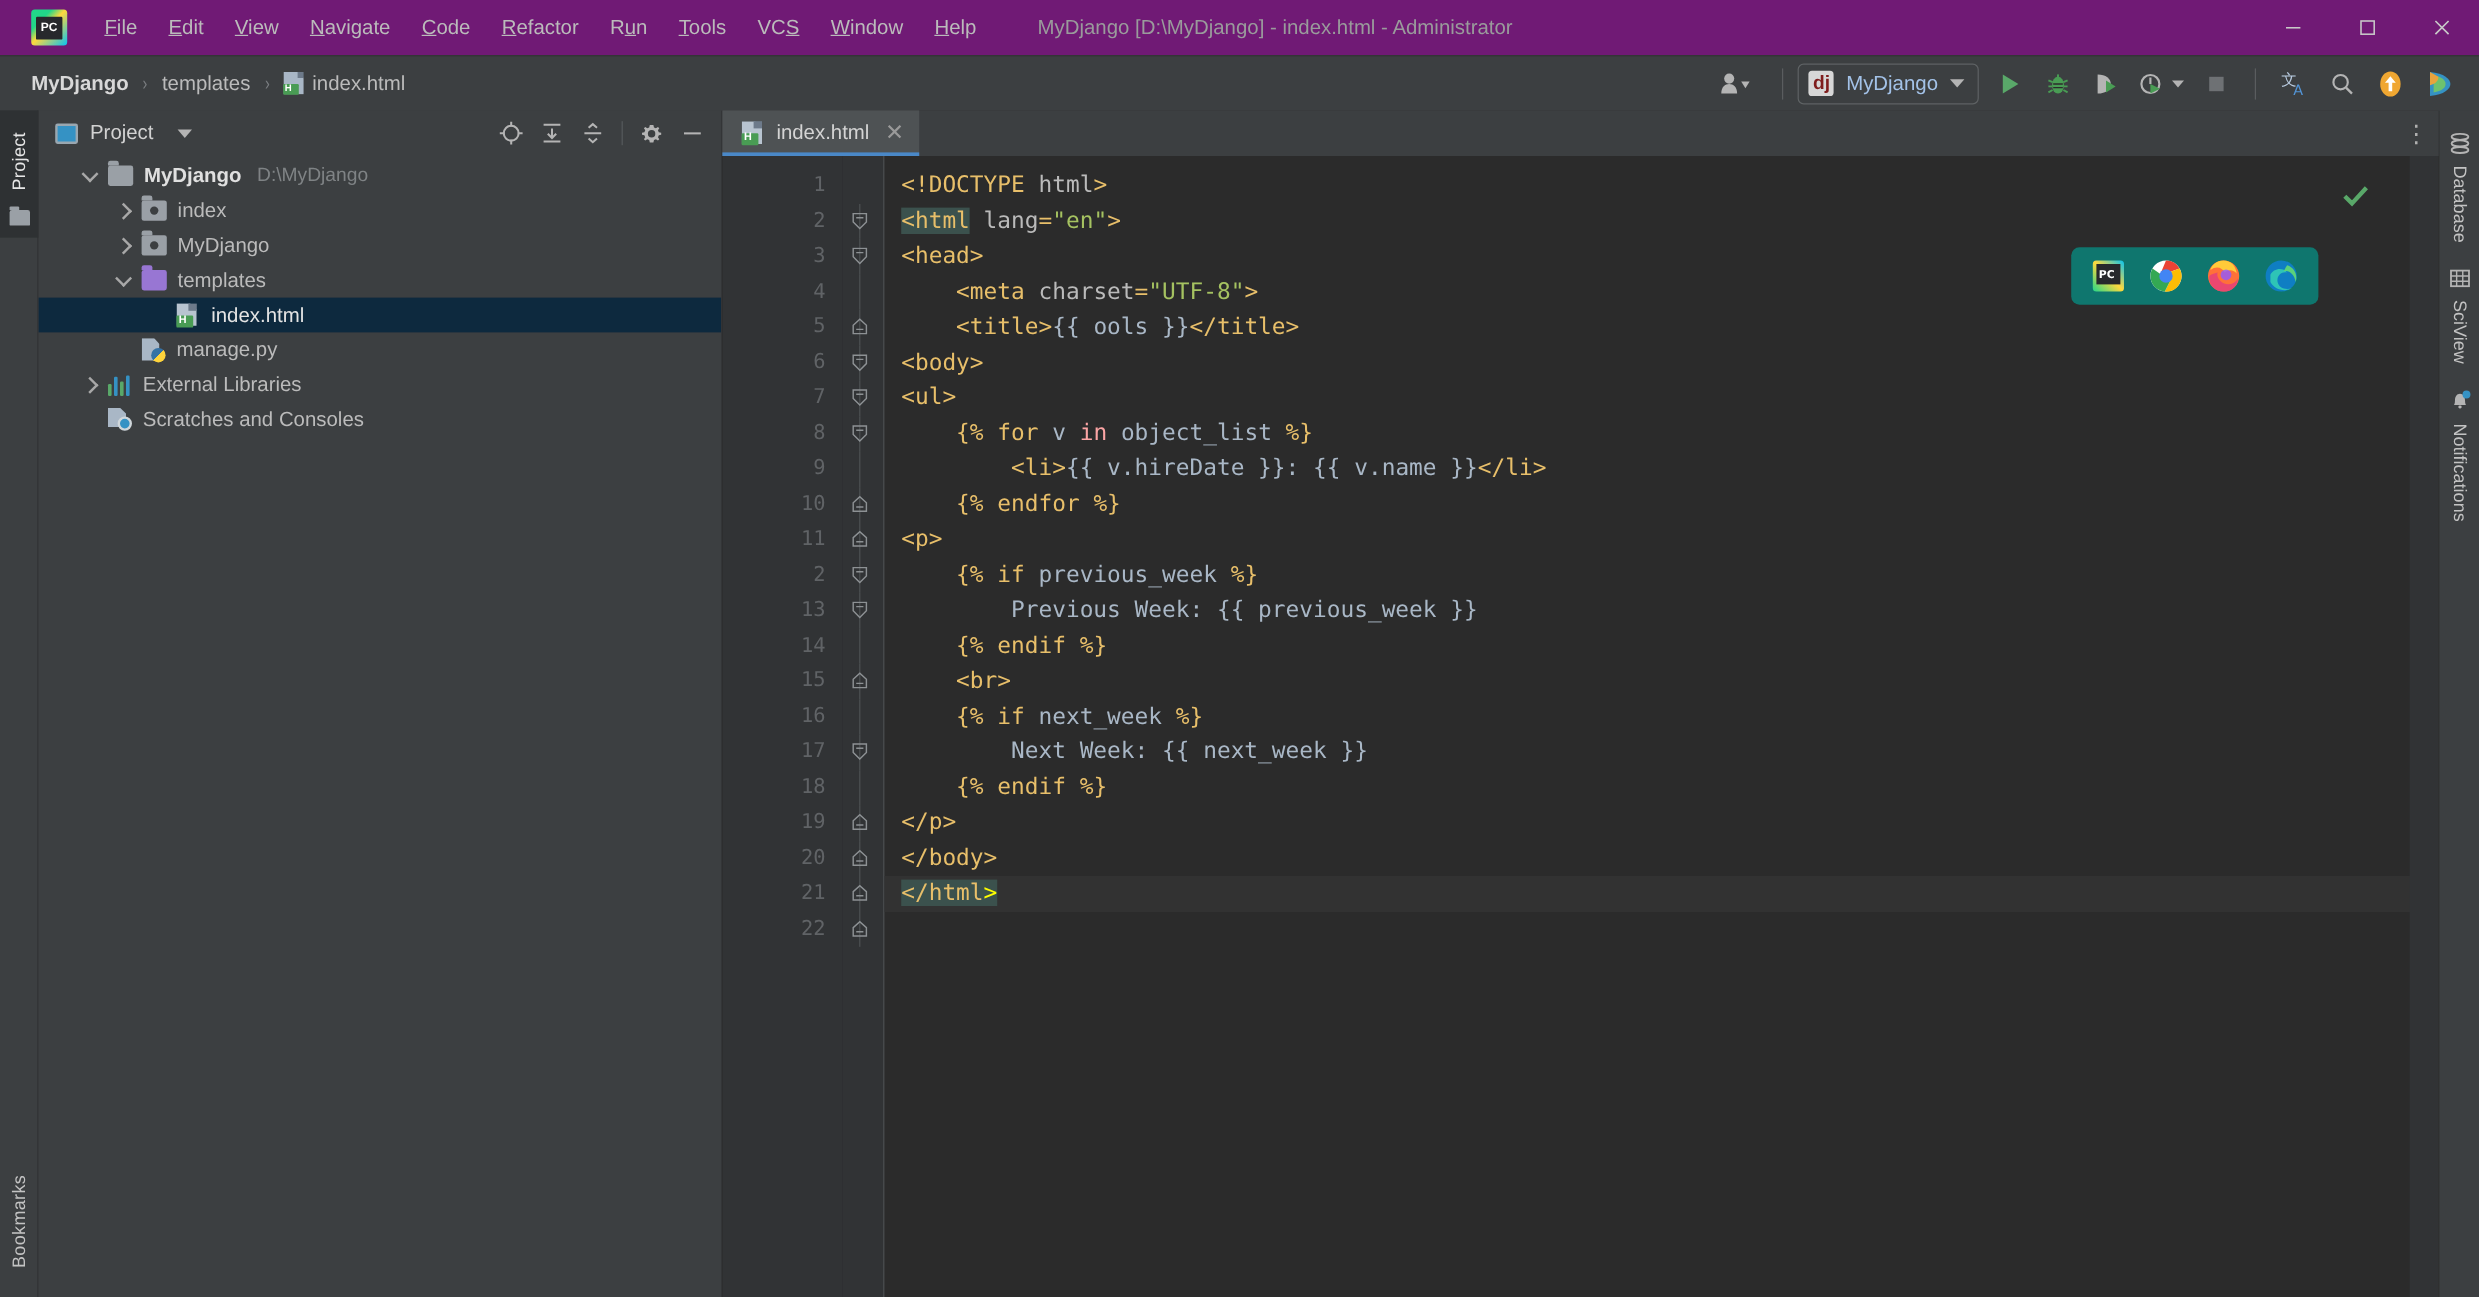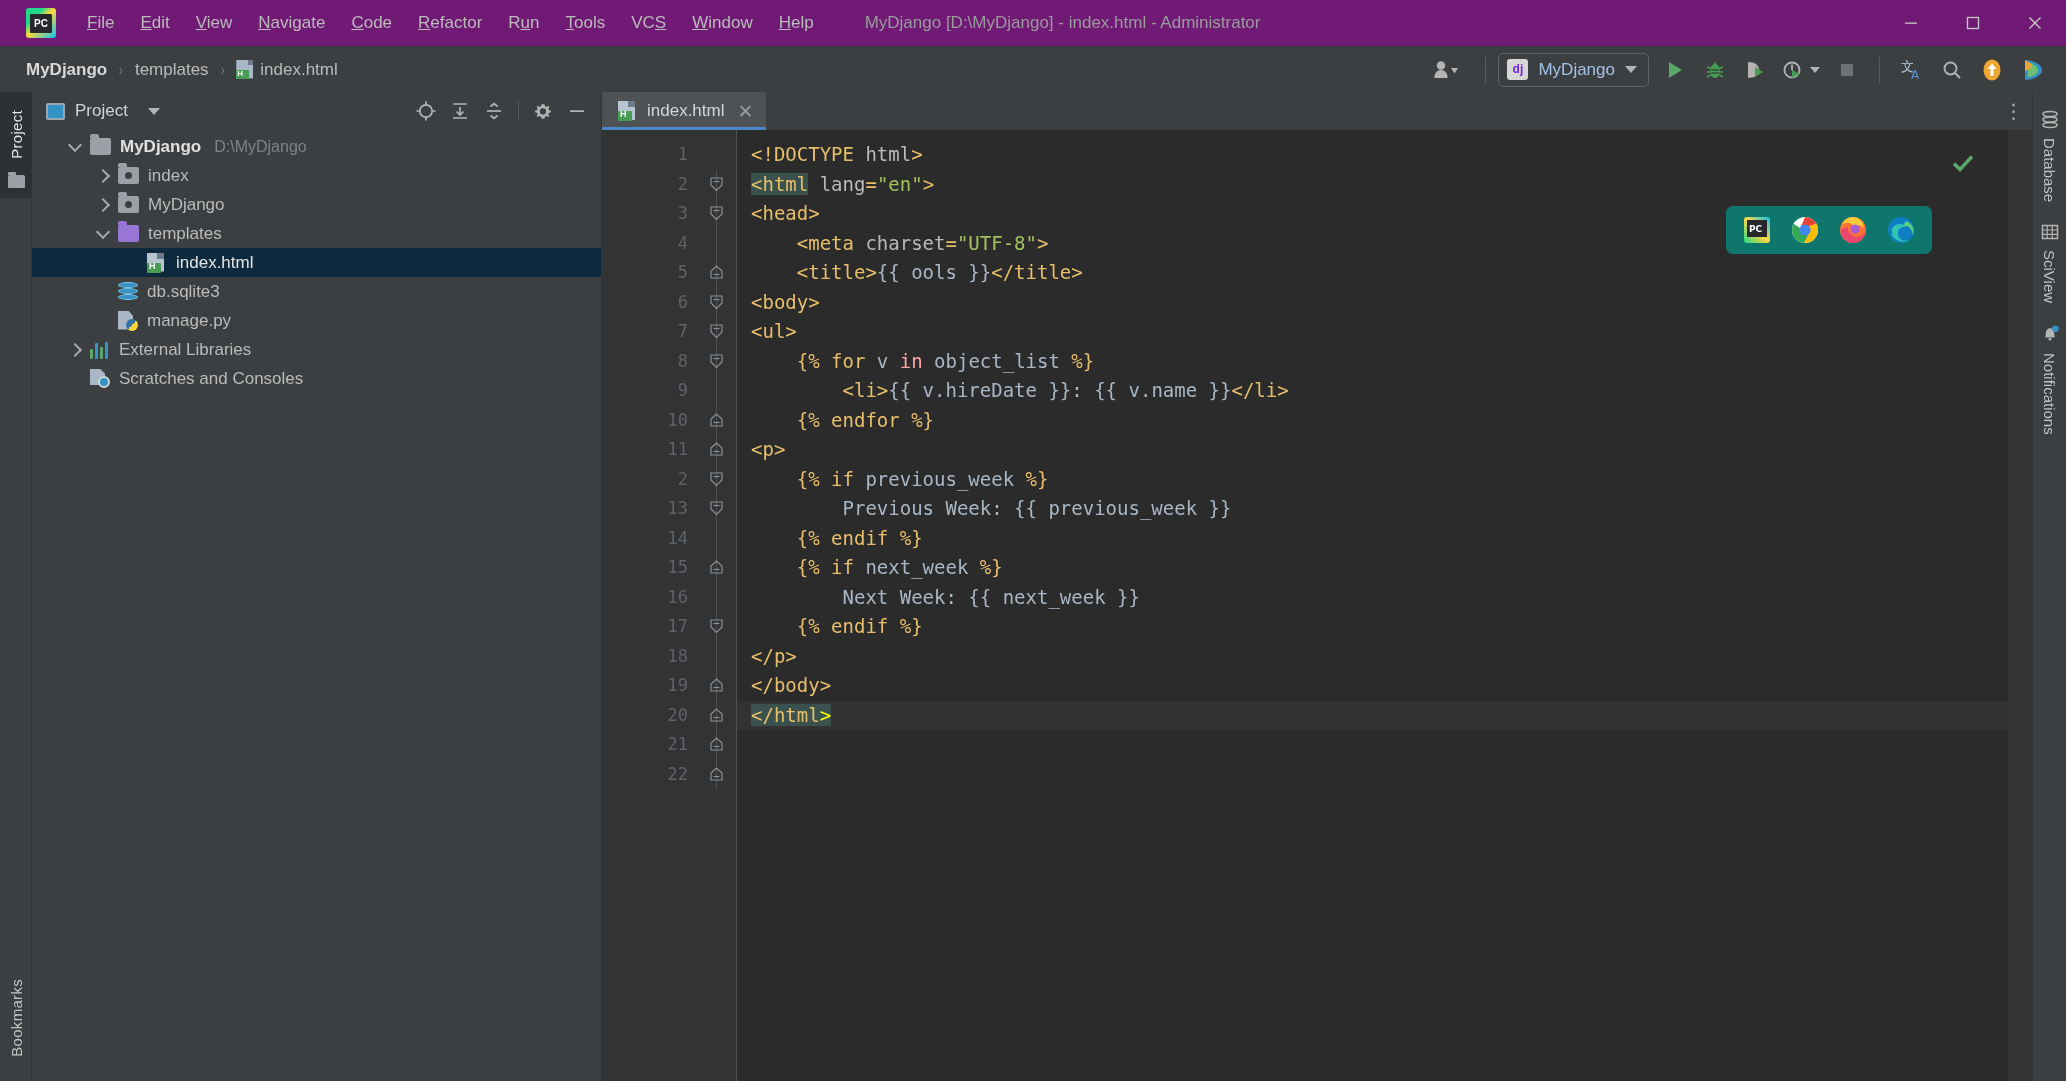--- a/index.html
+++ b/index.html
@@ -114,22 +114,22 @@
   }
   .tb-sep { width: 1px; height: 26px; background: #5a5d5f; margin: 0 12px; }
   .runcfg {
     display: flex; align-items: center; gap: 10px;
     border: 1px solid #5e6264; border-radius: 5px;
     height: 34px; padding: 0 11px 0 8px;
     margin-right: 6px;
   }
   .dj-icon {
     width: 21px; height: 21px; border-radius: 3px;
-    background: #d7d7d7; color: #6d28d9;
-    font-size: 12px; font-weight: bold; line-height: 21px;
+    background: #d7d7d7; color: #7f1d1d;
+    font-size: 16px; font-weight: bold; line-height: 21px;
     text-align: center; font-family: "Liberation Sans", sans-serif;
     flex: 0 0 21px;
   }
   .runcfg-label { color: #a3c2e8; font-size: 17px; white-space: nowrap; }
   .caret-d {
     width: 0; height: 0; border-left: 6px solid transparent;
     border-right: 6px solid transparent; border-top: 7px solid #b4b4b4;
   }
   .caret-sm {
     width: 0; height: 0; border-left: 5px solid transparent;
@@ -611,28 +611,20 @@
 
         <div class="trow selected" style="padding-left:114px">
           <span class="ic-html">
             <span class="pg"></span>
               <span class="fd"></span>
               <span class="bd"></span>
           </span>
           <span class="tlabel" style="color:#e4e4e4">index.html</span>
         </div>
 
-        <div class="trow" style="padding-left:86px">
-          <span class="ic-db">
-            <i style="top:0"></i>
-              <i style="top:6px"></i>
-              <i style="top:12px"></i>
-          </span>
-          <span class="tlabel">db.sqlite3</span>
-        </div>
 
         <div class="trow" style="padding-left:86px">
           <span class="ic-py">
             <span class="sheet"></span>
               <span class="snake"></span>
           </span>
           <span class="tlabel">manage.py</span>
         </div>
 
         <div class="trow" style="padding-left:28px">
@@ -881,20 +873,21 @@
             <div class="cline"><span class="t-tag">    &lt;title&gt;</span><span class="t-plain">{{ ools }}</span><span class="t-tag">&lt;/title&gt;</span></div>
             <div class="cline"><span class="t-tag">&lt;body&gt;</span></div>
             <div class="cline"><span class="t-tag">&lt;ul&gt;</span></div>
             <div class="cline"><span class="t-dj">    {% </span><span class="t-dj">for</span><span class="t-plain"> v </span><span class="t-kw">in</span><span class="t-plain"> object_list </span><span class="t-dj">%}</span></div>
             <div class="cline"><span class="t-tag">        &lt;li&gt;</span><span class="t-plain">{{ v.hireDate }}: {{ v.name }}</span><span class="t-tag">&lt;/li&gt;</span></div>
             <div class="cline"><span class="t-dj">    {% </span><span class="t-dj">endfor</span><span class="t-dj"> %}</span></div>
             <div class="cline"><span class="t-tag">&lt;p&gt;</span></div>
             <div class="cline"><span class="t-dj">    {% </span><span class="t-dj">if</span><span class="t-plain"> previous_week </span><span class="t-dj">%}</span></div>
             <div class="cline"><span class="t-plain">        Previous Week: {{ previous_week }}</span></div>
             <div class="cline"><span class="t-dj">    {% </span><span class="t-dj">endif</span><span class="t-dj"> %}</span></div>
+            <div class="cline"><span class="t-tag">    &lt;br&gt;</span></div>
             <div class="cline"><span class="t-dj">    {% </span><span class="t-dj">if</span><span class="t-plain"> next_week </span><span class="t-dj">%}</span></div>
             <div class="cline"><span class="t-plain">        Next Week: {{ next_week }}</span></div>
             <div class="cline"><span class="t-dj">    {% </span><span class="t-dj">endif</span><span class="t-dj"> %}</span></div>
             <div class="cline"><span class="t-tag">&lt;/p&gt;</span></div>
             <div class="cline"><span class="t-tag">&lt;/body&gt;</span></div>
             <div class="cline curline"><span class="hl-tag t-tag">&lt;/html</span><span class="hl-caret">&gt;</span></div>
           </div>
         <div class="err-stripe"></div>
       </div>
     </div>

